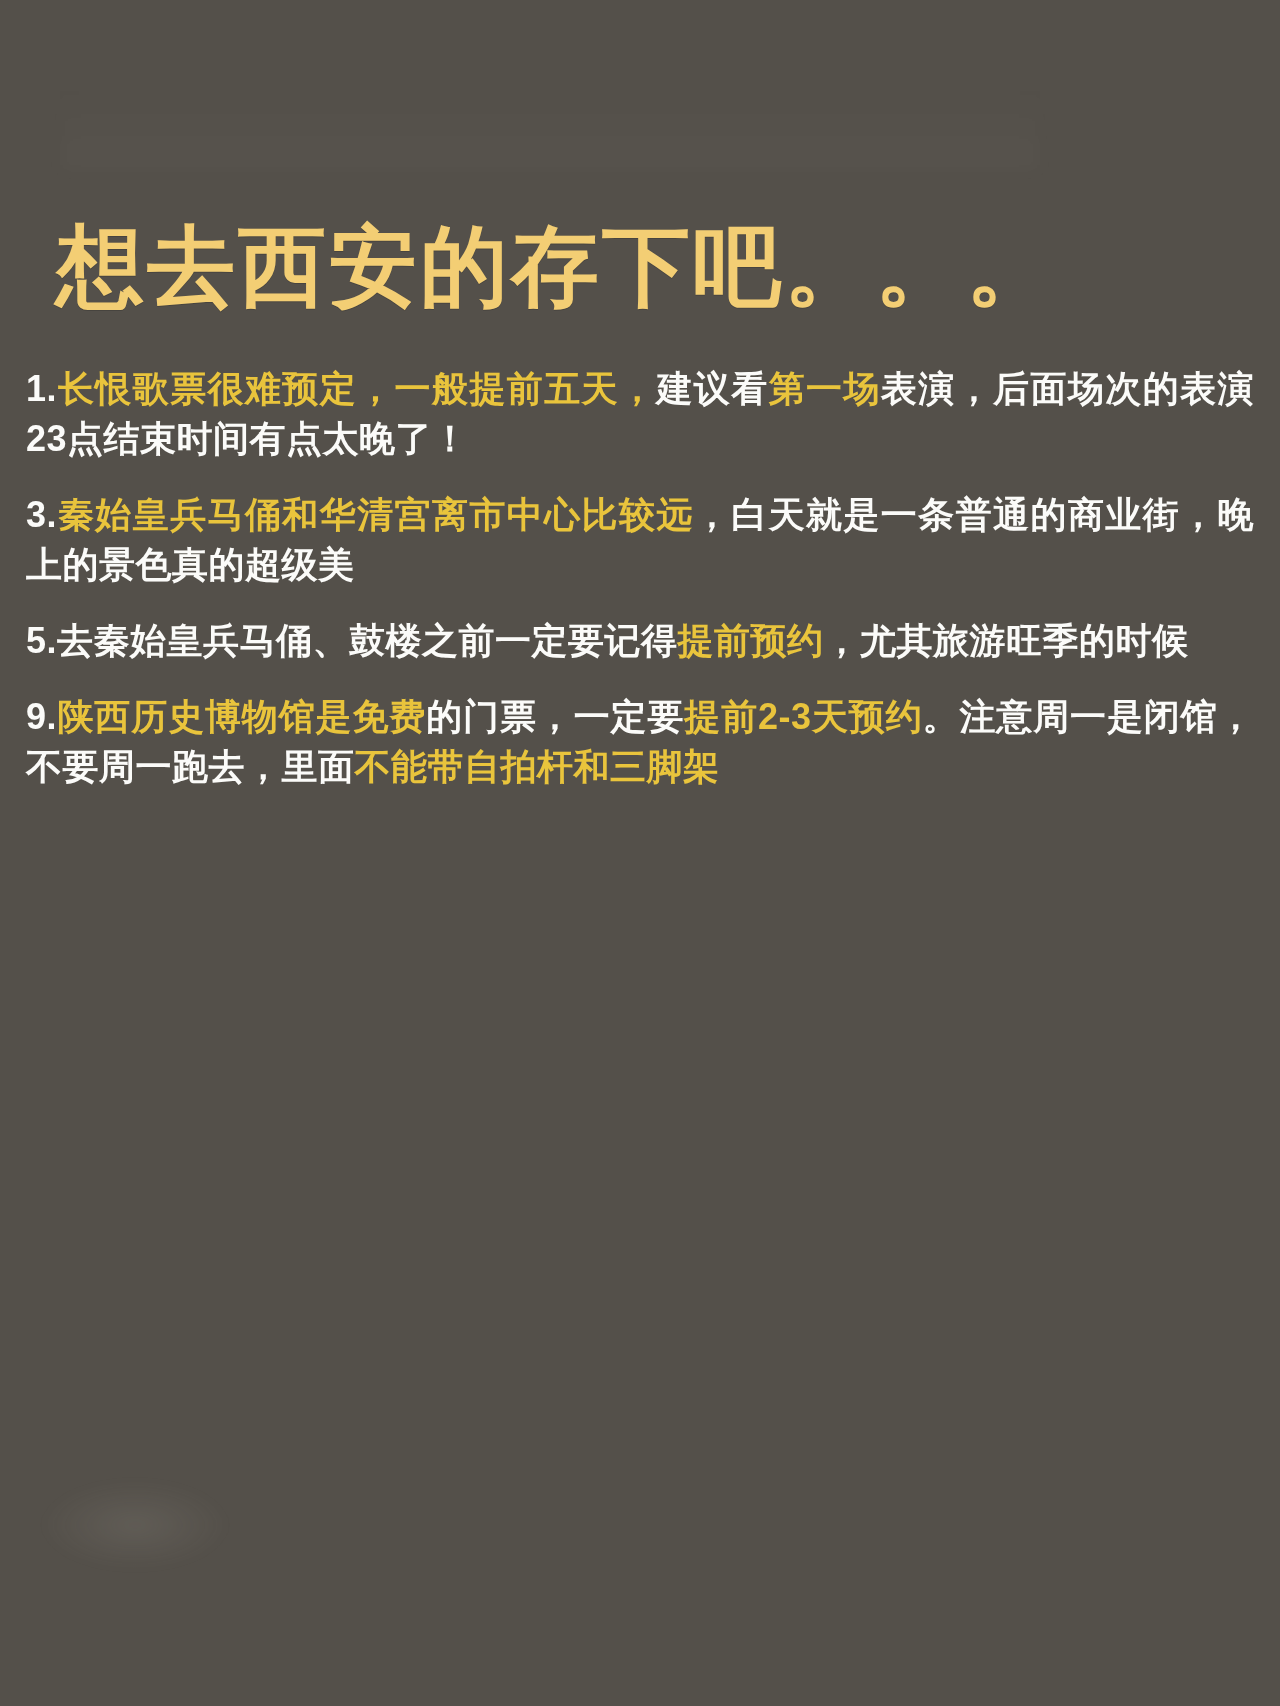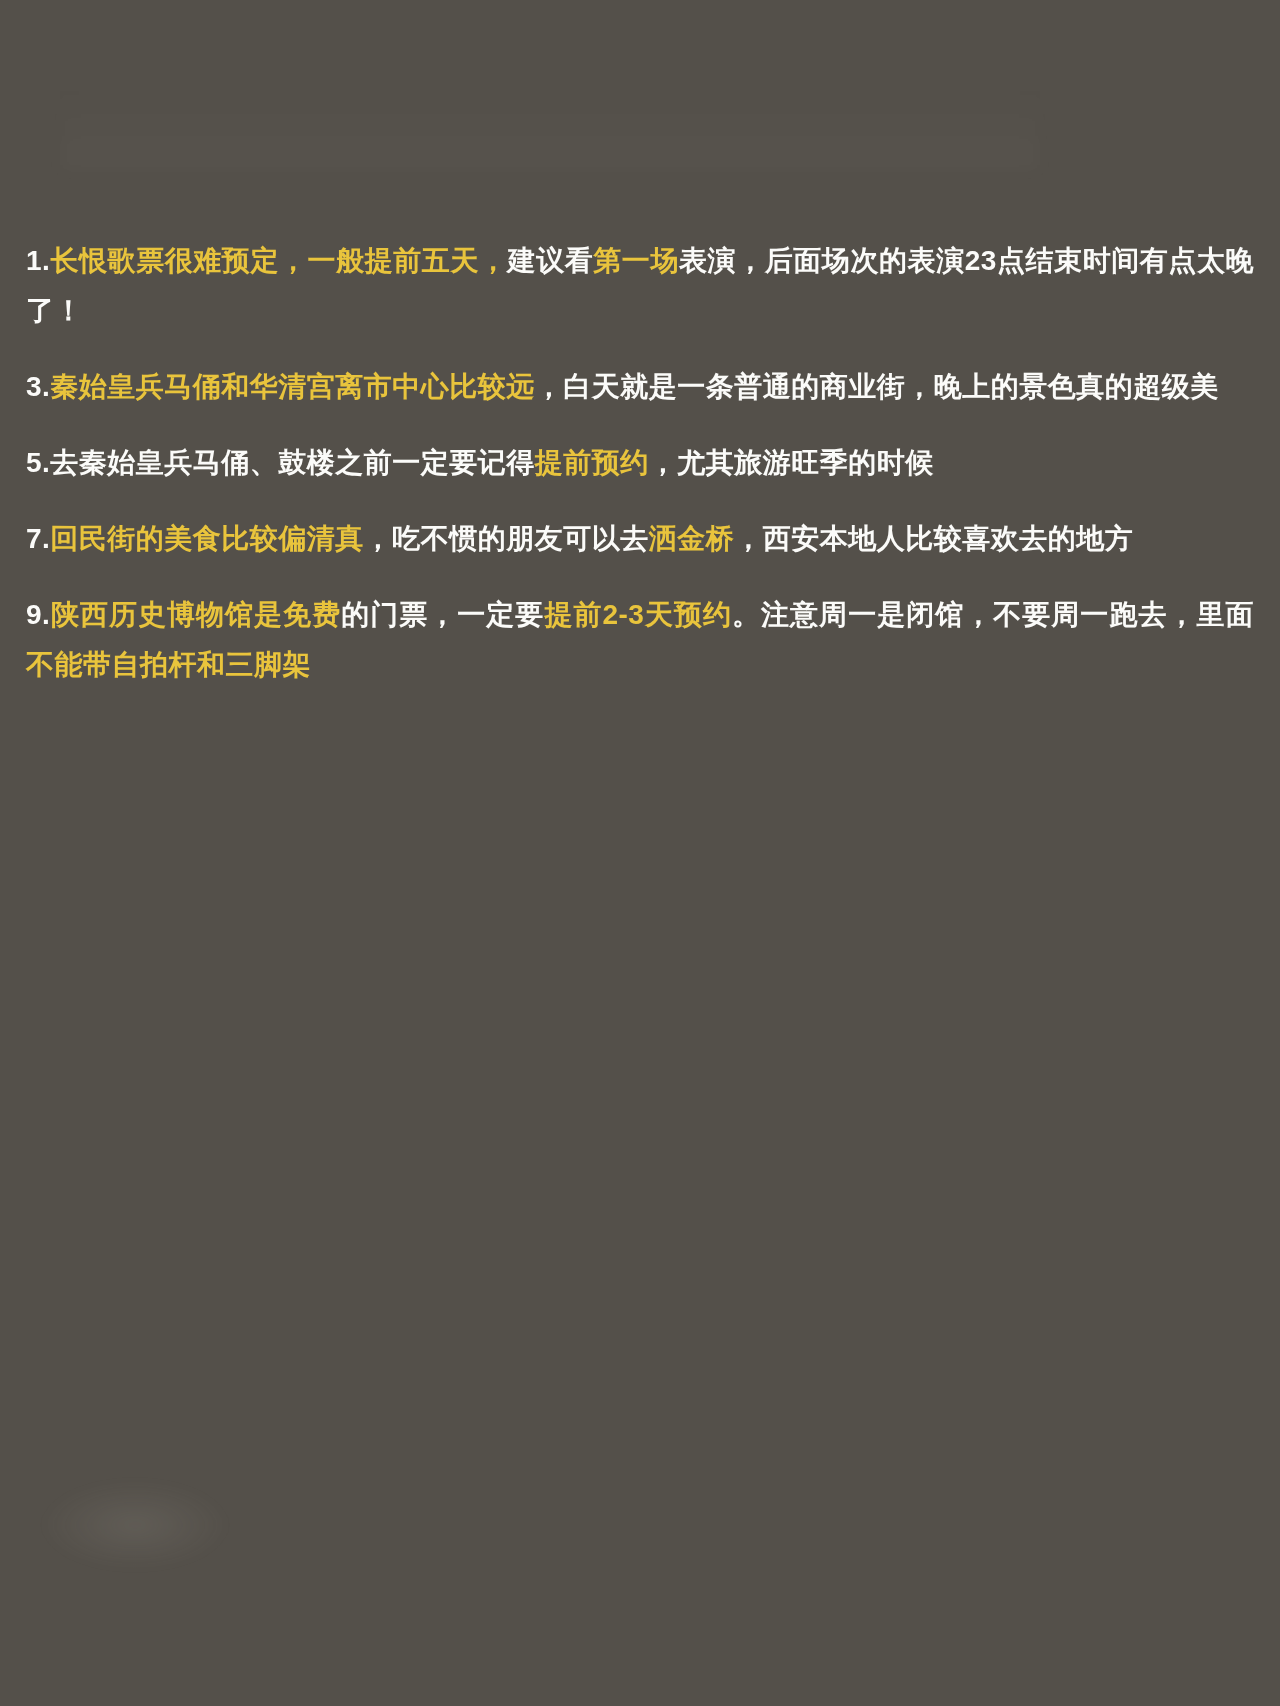--- a/index.html
+++ b/index.html
@@ -31,21 +31,21 @@
     font-size: 88px;
     line-height: 110px;
     letter-spacing: 3px;
     margin: 0 0 42px 30px;
     white-space: nowrap;
     text-shadow: 0 1px 0 rgba(0,0,0,0.15);
   }
   .tips { list-style: none; }
   .tip {
     color: var(--txt);
-    font-size: 28px;
+    font-size: 36px;
     line-height: 50px;
     letter-spacing: 0.5px;
     margin-bottom: 26px;
     text-align: justify;
     margin-top: 24px;
   }
   .tip .num { color: var(--txt); }
   .tip .hl { color: var(--hl); }
   .tip .plain { color: var(--txt); }
   .smudge {
@@ -67,21 +67,21 @@
     background: linear-gradient(0deg, rgba(255,255,255,0.015), rgba(255,255,255,0.0));
     filter: blur(8px);
     pointer-events: none;
   }
 </style>
 </head>
 <body>
 
 <div class="poster">
   <div class="top-ghost"></div>
+  <h1 class="title">想去西安的存下吧。。。</h1>
   <ol class="tips">
       <li class="tip"><span class="num">1.</span><span class="hl">长恨歌票很难预定，一般提前五天，</span><span class="plain">建议看</span><span class="hl">第一场</span><span class="plain">表演，后面场次的表演23点结束时间有点太晚了！</span></li>
       <li class="tip"><span class="num">3.</span><span class="hl">秦始皇兵马俑和华清宫离市中心比较远</span><span class="plain">，白天就是一条普通的商业街，晚上的景色真的超级美</span></li>
       <li class="tip"><span class="num">5.</span><span class="plain">去秦始皇兵马俑、鼓楼之前一定要记得</span><span class="hl">提前预约</span><span class="plain">，尤其旅游旺季的时候</span></li>
-      <li class="tip"><span class="num">7.</span><span class="hl">回民街的美食比较偏清真</span><span class="plain">，吃不惯的朋友可以去</span><span class="hl">洒金桥</span><span class="plain">，西安本地人比较喜欢去的地方</span></li>
       <li class="tip"><span class="num">9.</span><span class="hl">陕西历史博物馆是免费</span><span class="plain">的门票，一定要</span><span class="hl">提前2-3天预约</span><span class="plain">。注意周一是闭馆，不要周一跑去，里面</span><span class="hl">不能带自拍杆和三脚架</span></li>
     </ol>
   <div class="smudge"></div>
 </div>
 
 </body></html>

